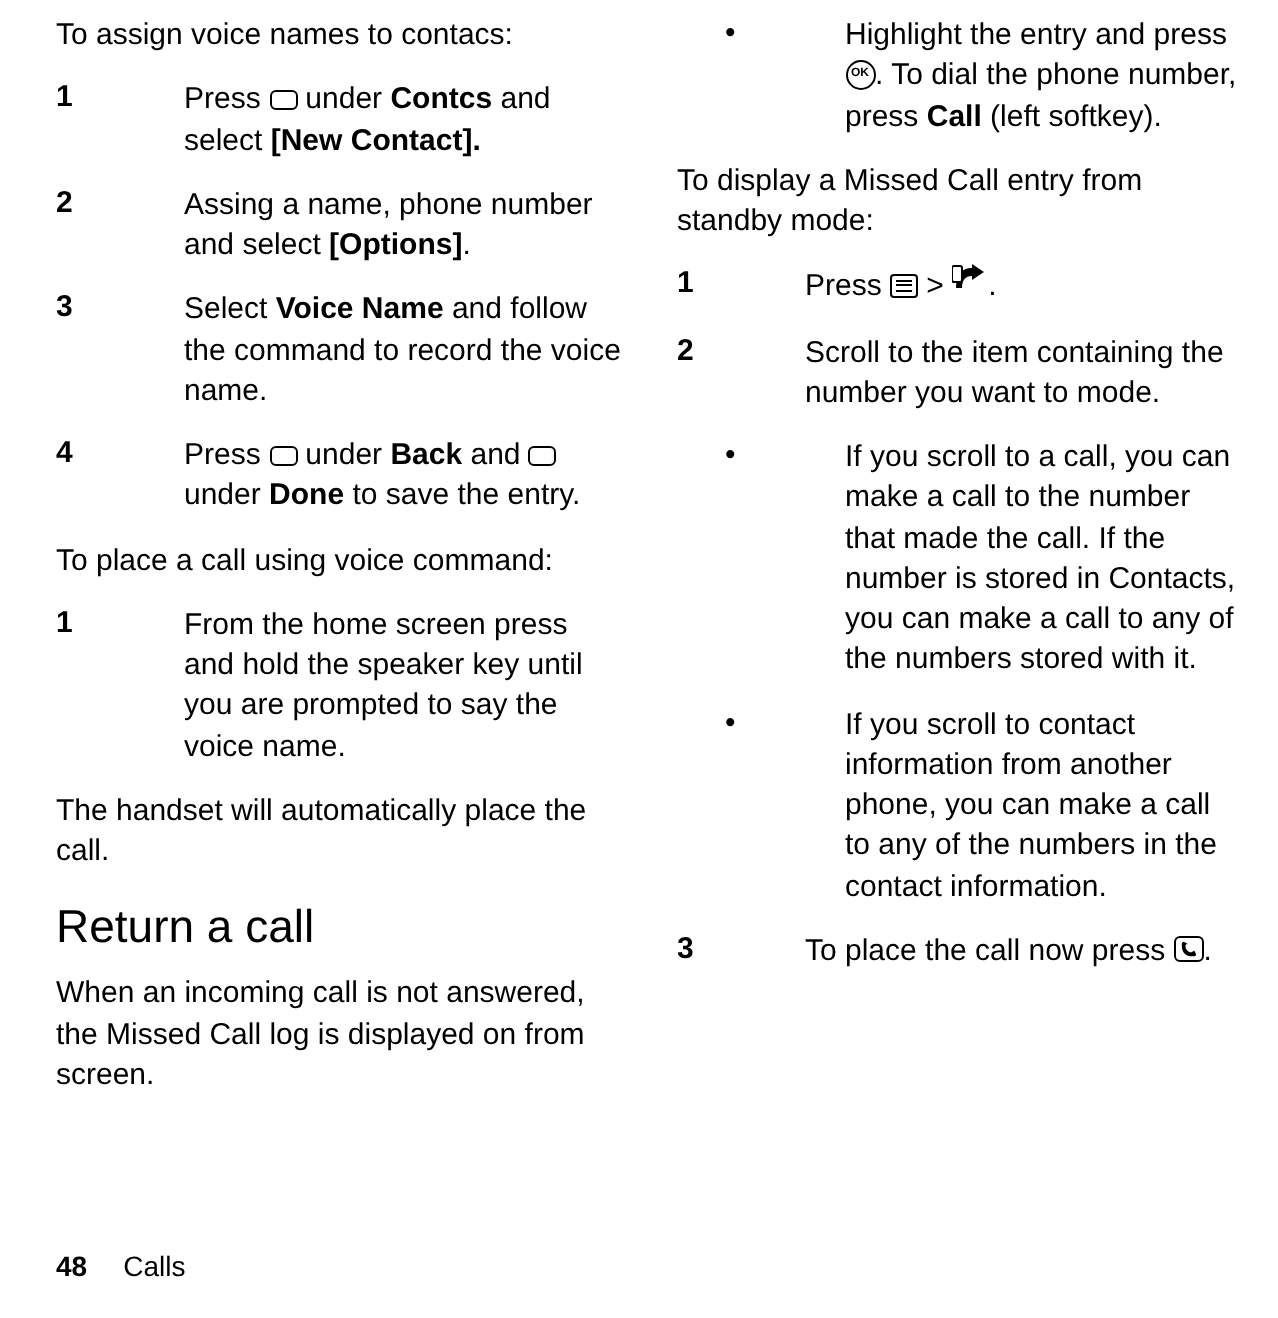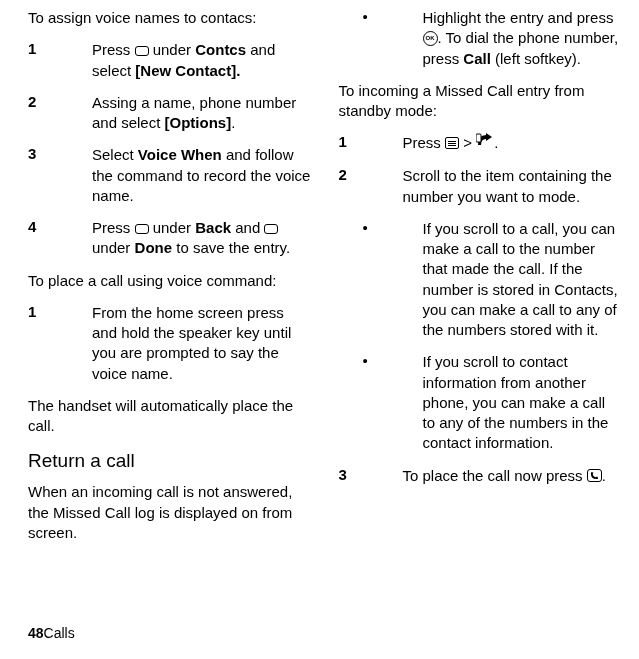--- a/index.html
+++ b/index.html
@@ -50,21 +50,21 @@
       margin-bottom: 12px;
       padding-left: 24px;
     }
     .bullet {
       width: 20px;
       flex-shrink: 0;
       font-size: 15px;
     }
     .bold { font-weight: bold; }
     .h2 {
-      font-size: 19px;
+      font-size: 23px;
       font-weight: normal;
       margin: 14px 0 10px 0;
       font-stretch: condensed;
     }
     .softkey-icon {
       width: 14px;
       height: 10px;
       border: 1.2px solid #000;
       border-radius: 3px;
       display: inline-block;
@@ -121,21 +121,21 @@
       position: relative;
       top: -1px;
     }
     .footer {
       position: absolute;
       bottom: 18px;
       left: 28px;
       font-size: 14px;
       font-stretch: condensed;
     }
-    .footer .pn { font-weight: bold; }
+    .footer .pn { font-weight: bold; margin-right: 18px; }
   </style>
 </head>
 <body>
 
 <div class="page">
   <div class="col">
     <p class="para">To assign voice names to contacs:</p>
 
     <div class="list-item">
       <span class="num">1</span>
@@ -147,21 +147,21 @@
     <div class="list-item">
       <span class="num">2</span>
       <span class="item-text">
         <span>Assing a name, phone number and select </span><span class="bold">[Options]</span><span>.</span>
       </span>
     </div>
 
     <div class="list-item">
       <span class="num">3</span>
       <span class="item-text">
-        <span>Select </span><span class="bold">Voice When</span><span> and follow the command to record the voice name.</span>
+        <span>Select </span><span class="bold">Voice Name</span><span> and follow the command to record the voice name.</span>
       </span>
     </div>
 
     <div class="list-item">
       <span class="num">4</span>
       <span class="item-text">
         <span>Press </span><span class="softkey-icon"></span><span> under </span><span class="bold">Back</span><span> and </span><span class="softkey-icon"></span><span> under </span><span class="bold">Done</span><span> to save the entry.</span>
       </span>
     </div>
 
@@ -181,21 +181,21 @@
 
   <div class="col">
 
     <div class="bullet-item">
       <span class="bullet">•</span>
       <span class="item-text">
         <span>Highlight the entry and press </span><span class="ok-icon">OK</span><span>. To dial the phone number, press </span><span class="bold">Call</span><span> (left softkey).</span>
       </span>
     </div>
 
-    <p class="para">To incoming a Missed Call entry from standby mode:</p>
+    <p class="para">To display a Missed Call entry from standby mode:</p>
 
     <div class="list-item">
       <span class="num">1</span>
       <span class="item-text">
         <span>Press </span><span class="menu-icon">
             <span></span>
             <span></span>
             <span></span>
           </span><span> &gt; </span><span class="recent-icon"><svg width="18" height="15" viewBox="0 0 18 15">
               <path d="M2 13 Q2 3 10 3 L10 1 L16 5 L10 9 L10 7 Q5 7 5 13 Z" fill="#000"></path>

